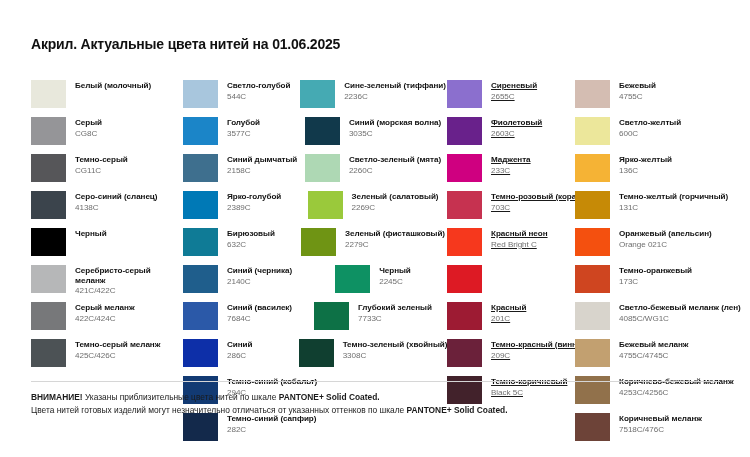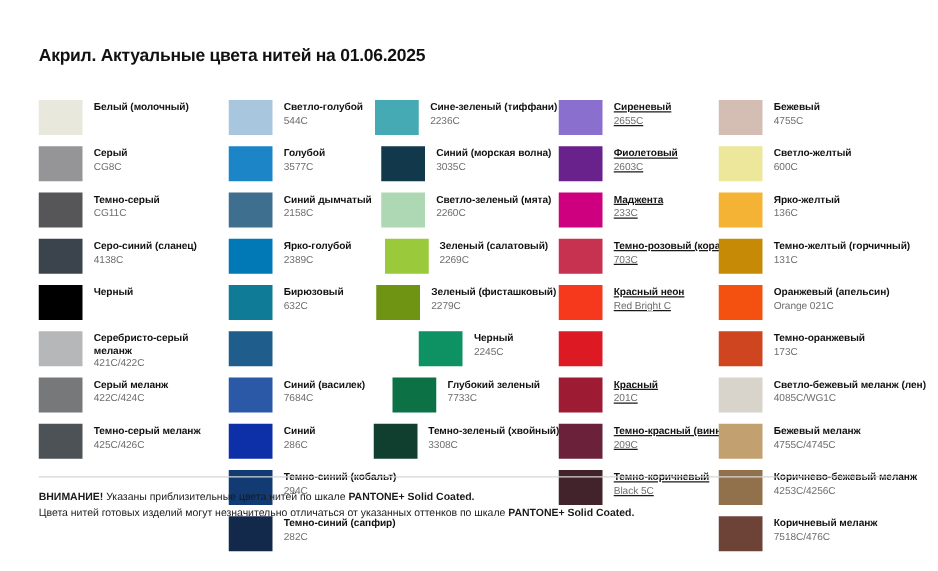--- a/index.html
+++ b/index.html
@@ -208,20 +208,24 @@
         </div>
         <div class="swatch-row">
           <div class="swatch" style="background: rgb(15, 123, 150);"></div>
           <div class="swatch-text">
             <div class="swatch-name">Бирюзовый</div>
             <div class="swatch-code">632C</div>
           </div>
         </div>
         <div class="swatch-row">
           <div class="swatch" style="background: rgb(31, 94, 140);"></div>
+          <div class="swatch-text">
+            <div class="swatch-name">Синий (черника)</div>
+            <div class="swatch-code">2140C</div>
+          </div>
         </div>
         <div class="swatch-row">
           <div class="swatch" style="background: rgb(43, 89, 168);"></div>
           <div class="swatch-text">
             <div class="swatch-name">Синий (василек)</div>
             <div class="swatch-code">7684C</div>
           </div>
         </div>
         <div class="swatch-row">
           <div class="swatch" style="background: rgb(13, 47, 168);"></div>

